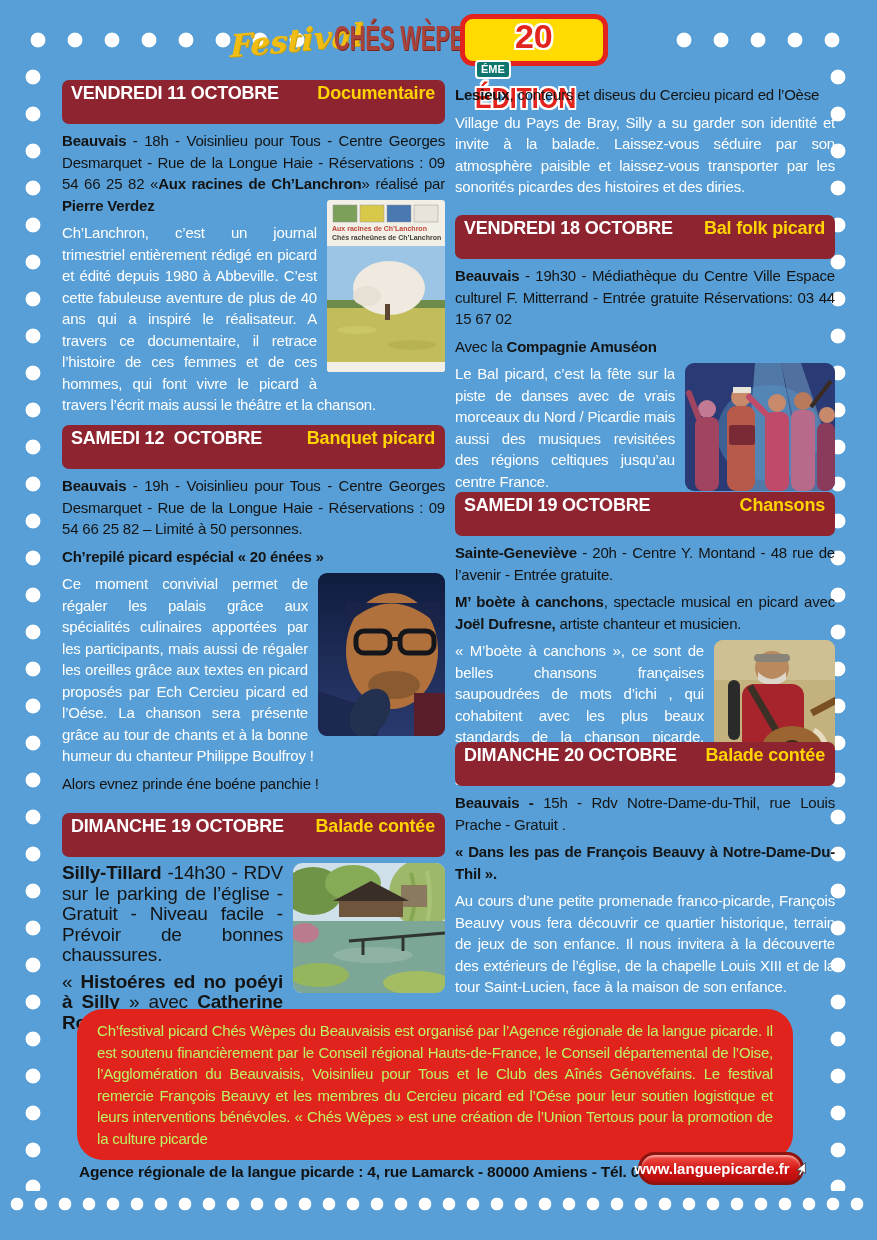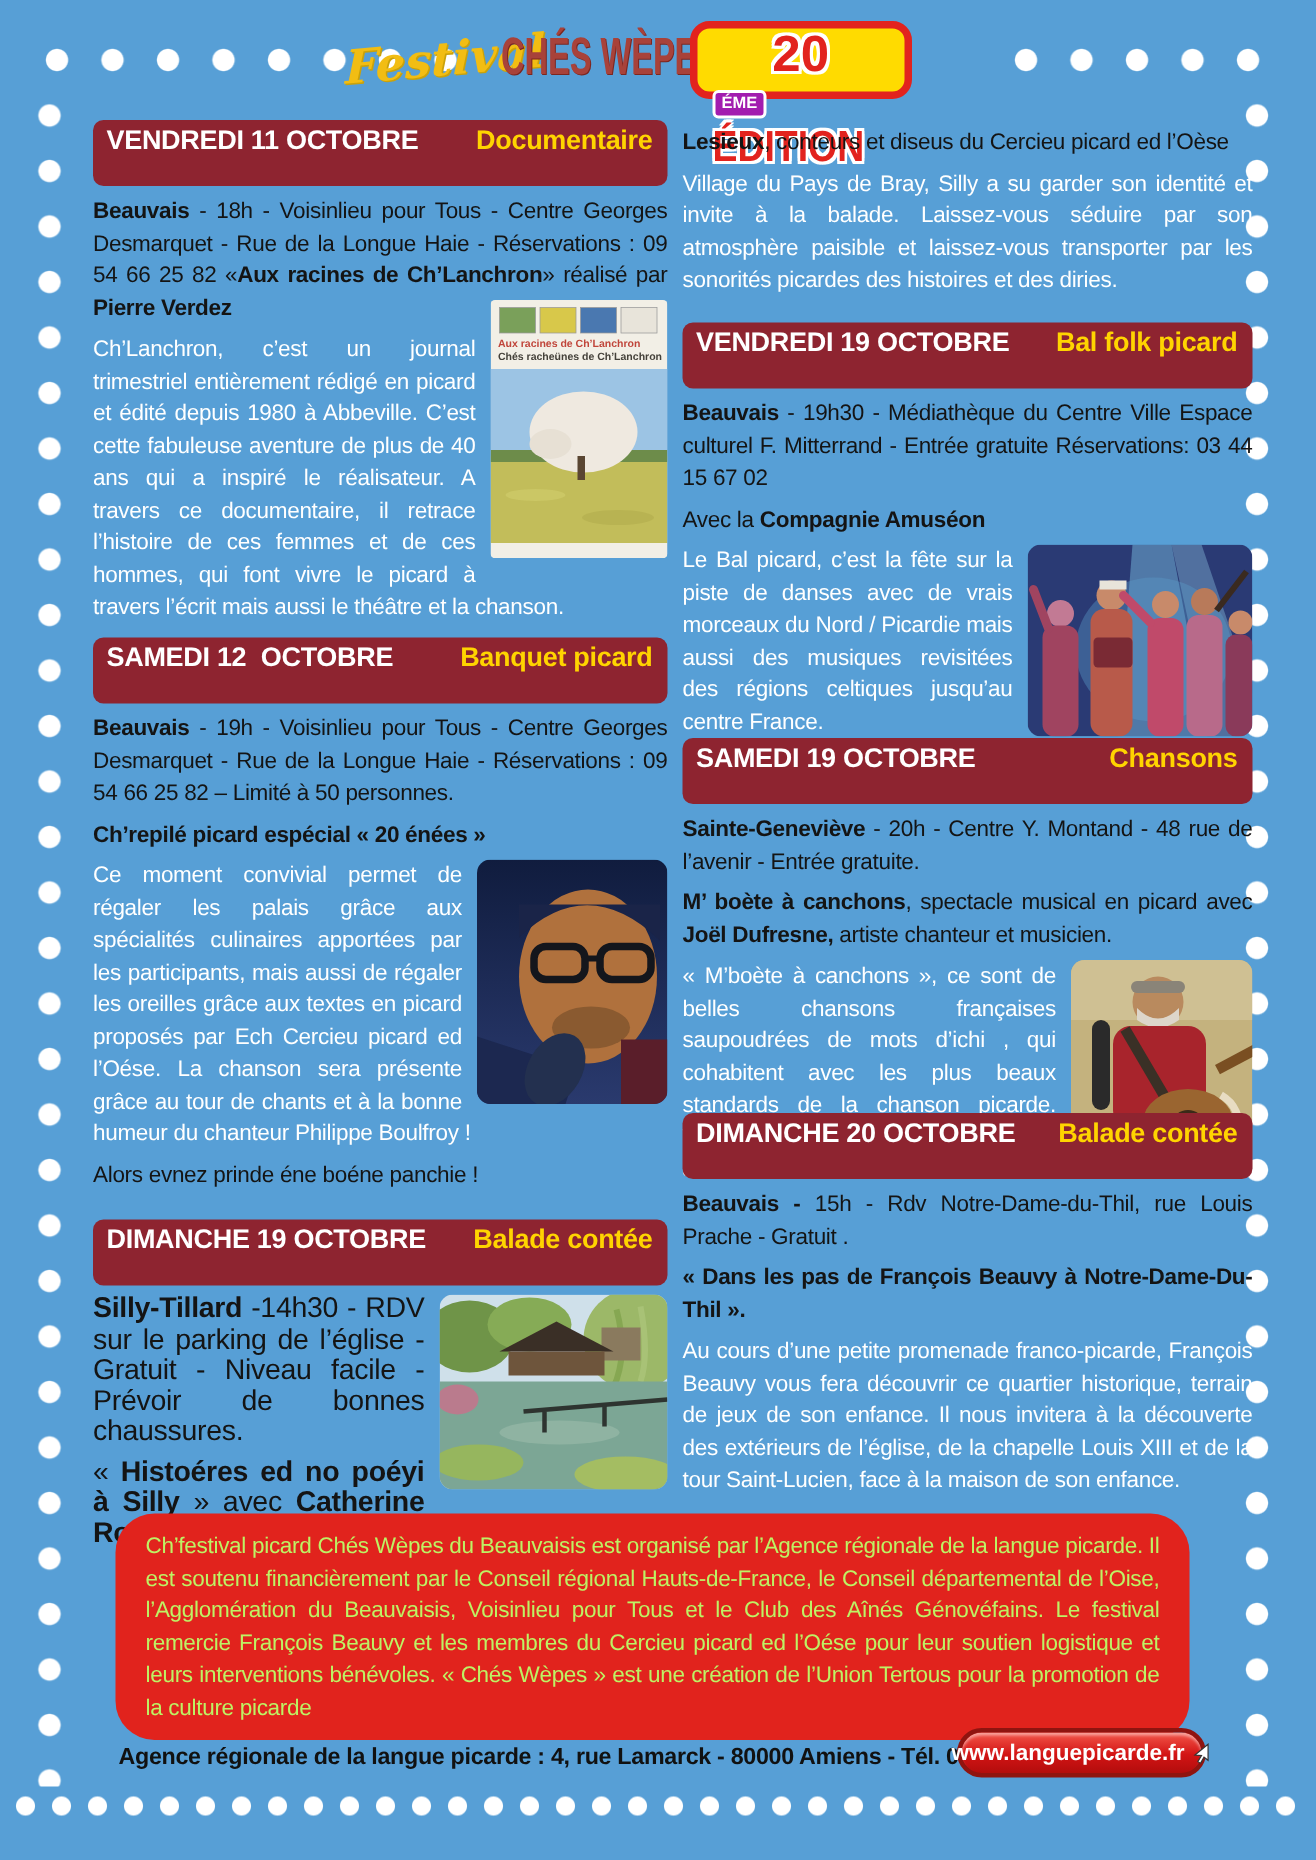--- a/index.html
+++ b/index.html
@@ -11,21 +11,21 @@
   .dr{height:16px;background-image:radial-gradient(circle at 8px 8px,#fff 7px,rgba(255,255,255,0) 7.8px);background-size:37px 16px;background-repeat:repeat-x;}
   .dc{width:16px;background-image:radial-gradient(circle at 8px 8px,#fff 7px,rgba(255,255,255,0) 7.8px);background-size:16px 37px;background-repeat:repeat-y;}
   .dr.bottom{height:14px;background-image:radial-gradient(circle at 7px 7px,#fff 6px,rgba(255,255,255,0) 6.7px);background-size:24px 14px;}
 
   
   .logo-festival{position:absolute;left:230px;top:22px;font-family:"DejaVu Serif",serif;font-style:italic;font-weight:bold;font-size:31px;color:#f2bd13;transform:rotate(-5deg) skewX(-6deg);text-shadow:1px 1px 0 #caa20a;}
   .logo-title{position:absolute;left:334px;top:18px;font-size:35px;font-weight:bold;color:#a8423a;transform:scaleX(0.62);transform-origin:left center;letter-spacing:0px;white-space:nowrap;text-shadow:1px 1px 0 #7c2620;}
   .badge{position:absolute;left:460px;top:14px;height:42px;background:#ffdb00;border:5px solid #e2231e;border-radius:13px;display:flex;align-items:center;padding:0 10px;gap:5px;flex-direction:column;}
   .badge-num{font-size:34px;font-weight:bold;color:#e2231e;line-height:1;
     text-shadow:-2px -2px 0 #fff,2px -2px 0 #fff,-2px 2px 0 #fff,2px 2px 0 #fff,0 -2px #fff,0 2px #fff,-2px 0 #fff,2px 0 #fff;}
-  .badge-sup{align-self:flex-start;margin-top:2px;background:#a21caf;color:#fff;font-size:11px;font-weight:bold;padding:2px 4px;border-radius:4px;border:2px solid #fff;line-height:1;text-align:right;}
+  .badge-sup{align-self:flex-start;margin-top:2px;background:#0f766e;color:#fff;font-size:11px;font-weight:bold;padding:2px 4px;border-radius:4px;border:2px solid #fff;line-height:1;text-align:right;}
   .badge-word{font-size:29px;font-weight:bold;color:#e2231e;line-height:1;transform:scaleX(0.86);transform-origin:left center;
     text-shadow:-2px -2px 0 #fff,2px -2px 0 #fff,-2px 2px 0 #fff,2px 2px 0 #fff,0 -2px #fff,0 2px #fff,-2px 0 #fff,2px 0 #fff;}
 
   
   .col{position:absolute;}
   .col-left{left:62px;top:80px;width:383px;height:930px;}
   .col-right{left:455px;top:84px;width:380px;height:910px;}
   .sec{position:absolute;left:0;right:0;}
   .bar{display:flex;justify-content:space-between;align-items:center;background:#8e2430;border-radius:7px;padding:3px 10px 20px 9px;}
   .day{color:#fff;font-weight:bold;font-size:18px;letter-spacing:-0.2px;white-space:pre;}
@@ -171,21 +171,21 @@
 
   <div class="col col-right">
 
     <div class="sec" style="top:0;">
       <p class="pk" style="margin-top:0;"><span class="b">Lesieux</span><span>, conteurs et diseus du Cercieu picard ed l’Oèse</span></p>
       <p class="pw"><span>Village du Pays de Bray, Silly a su garder son identité et invite à la balade. Laissez-vous séduire par son atmosphère paisible  et laissez-vous transporter par les sonorités picardes des histoires et des diries.</span></p>
     </div>
 
     <div class="sec" style="top:131px;">
       <div class="bar">
-        <span class="day">VENDREDI 19 OCTOBRE</span>
+        <span class="day">VENDREDI 18 OCTOBRE</span>
         <span class="tag">Bal folk picard</span>
       </div>
       <p class="pk"><span class="b">Beauvais</span><span> - 19h30 - Médiathèque du Centre Ville Espace culturel F. Mitterrand - Entrée gratuite Réservations: 03 44 15 67 02</span></p>
       <p class="pk"><span>Avec la </span><span class="b">Compagnie Amuséon</span></p>
       <div class="sec-body">
         <div class="ph">
           <svg width="150" height="128" viewBox="0 0 150 128">
             <rect width="150" height="128" fill="#2a3a74"></rect>
             <polygon points="70,0 96,0 120,128 60,128" fill="#7ec8e8" opacity="0.45"></polygon>
             <polygon points="96,0 116,0 150,100 150,128 124,128" fill="#9ad8f0" opacity="0.35"></polygon>

